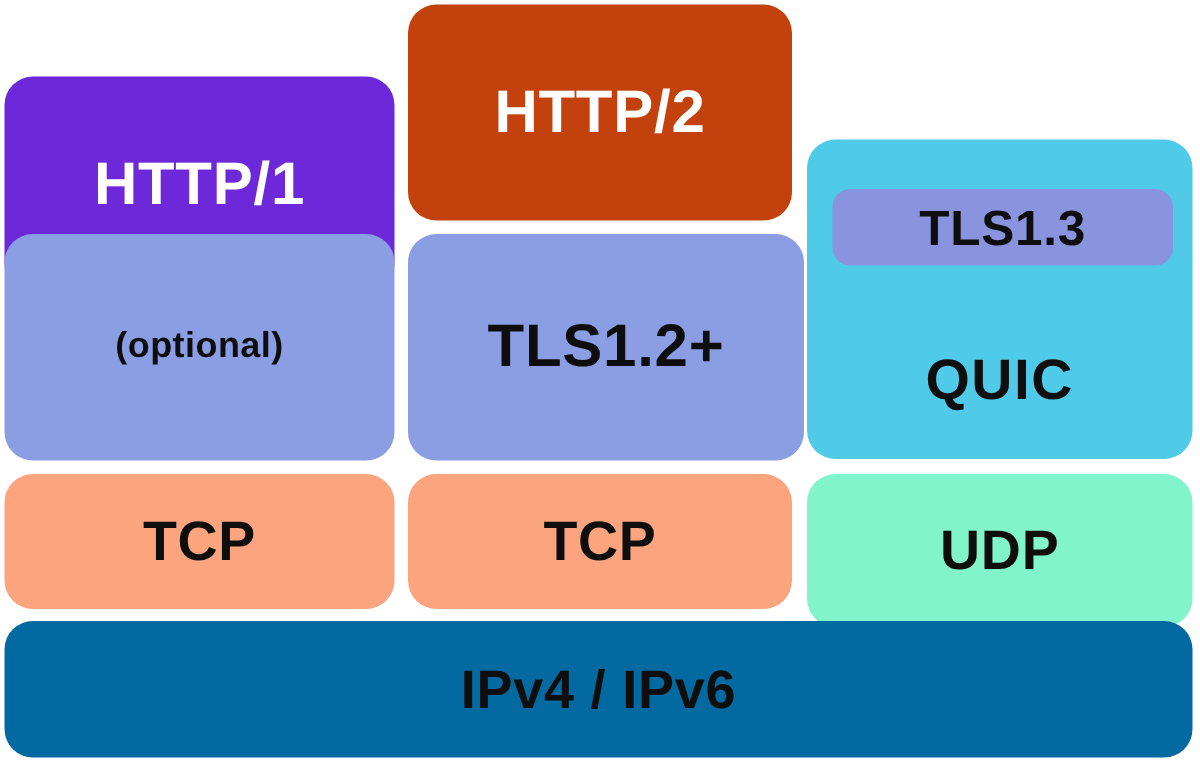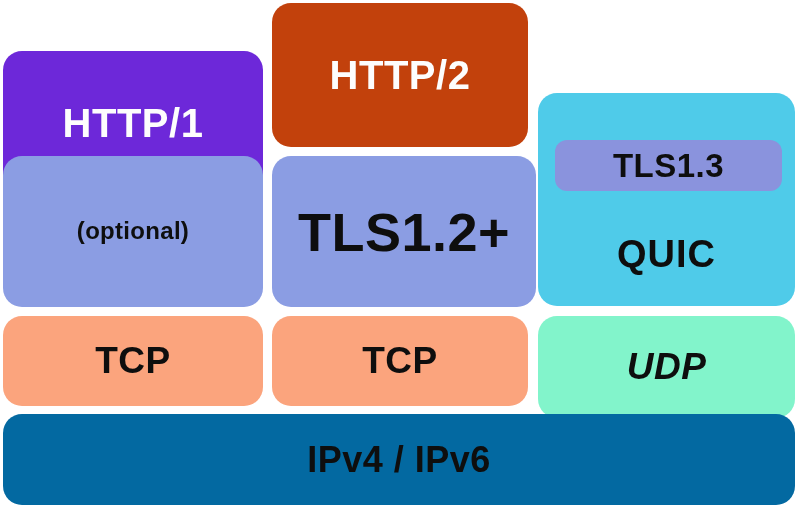--- a/index.html
+++ b/index.html
@@ -27,41 +27,41 @@
   .light-text { color: #fdfdfd; }
 
   
   .http1   { left: 3px;  top: 3px;   width: 260px; height: 144px; font-size: 40px; }
   .tls-ssl { left: 3px;  top: 156px; width: 260px; height: 151px; font-size: 40px; }
   .tls-ssl .note { font-size: 24px; margin-top: -2px; letter-spacing: 0.3px; }
   .tcp1    { left: 3px;  top: 316px; width: 260px; height: 90px;  font-size: 37px; }
 
   
   .http2   { left: 272px; top: 3px;   width: 256px; height: 144px; font-size: 40px; }
-  .tls12   { left: 272px; top: 156px; width: 264px; height: 151px; font-size: 54px; }
+  .tls12   { left: 272px; top: 156px; width: 264px; height: 151px; font-size: 40px; }
   .tcp2    { left: 272px; top: 316px; width: 256px; height: 90px;  font-size: 37px; }
 
   
   .http3   { left: 538px; top: 3px;  width: 257px; height: 81px;  font-size: 34px; }
   .quic    { left: 538px; top: 93px; width: 257px; height: 213px; justify-content: flex-start; }
   .tls13   {
     position: absolute;
     left: 17px; top: 33px;
     width: 227px; height: 51px;
     border-radius: 12px;
     display: flex; align-items: center; justify-content: center;
     font-size: 33px; font-weight: 700; letter-spacing: 0.5px;
   }
   .quic-label {
     position: absolute;
     left: 0; right: 0; top: 140px;
     font-size: 38px; font-weight: 700;
     text-align: center; letter-spacing: 1px;
   }
-  .udp     { left: 538px; top: 316px; width: 257px; height: 102px; font-size: 37px; font-style: italic; }
+  .udp     { left: 538px; top: 316px; width: 257px; height: 102px; font-size: 37px; }
 
   
   .ip      { left: 3px; top: 414px; width: 792px; height: 91px; font-size: 36px; letter-spacing: 0.5px; }
 </style>
 </head>
 <body>
 
 <div class="stage">
 
   <div class="box http1 light-text" style="background-color: #6d28d9; margin-top: 48px;">
@@ -78,21 +78,21 @@
     <span>HTTP/2</span>
   </div>
   <div class="box tls12" style="background-color: rgb(139, 157, 227);">
     <span>TLS1.2+</span>
   </div>
   <div class="box tcp2" style="background-color: rgb(251, 164, 125);">
     <span>TCP</span>
   </div>
 
   <div class="box quic" style="background-color: rgb(79, 203, 233);">
-    <div class="tls13" style="background-color: rgb(138, 147, 221); margin-top: 14px;">
+    <div class="tls13" style="background-color: rgb(138, 147, 221);">
       <span>TLS1.3</span>
     </div>
     <div class="quic-label">QUIC</div>
   </div>
   <div class="box udp" style="background-color: rgb(130, 244, 203);">
     <span>UDP</span>
   </div>
 
   <div class="box ip" style="background-color: #0369a1;">
     <span>IPv4 / IPv6</span>

